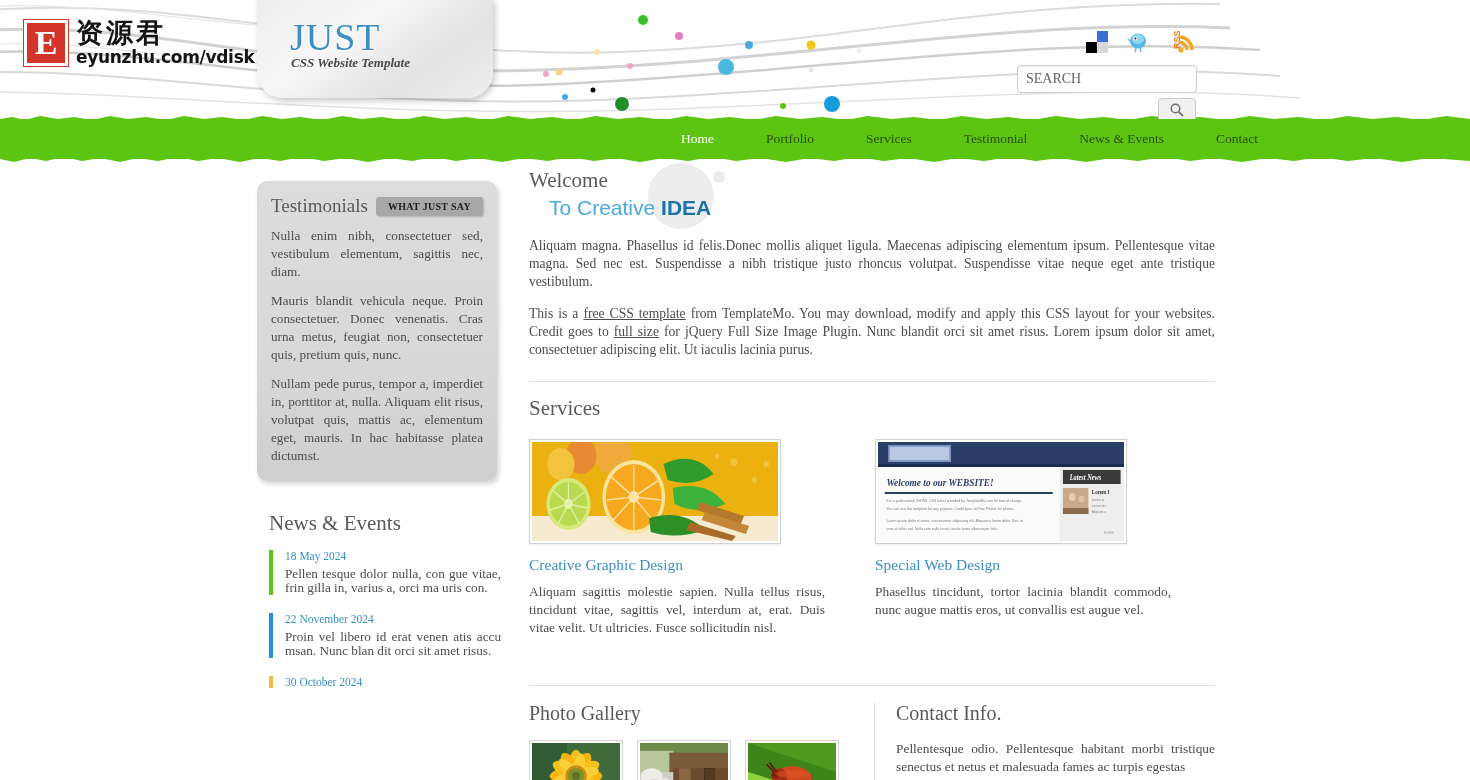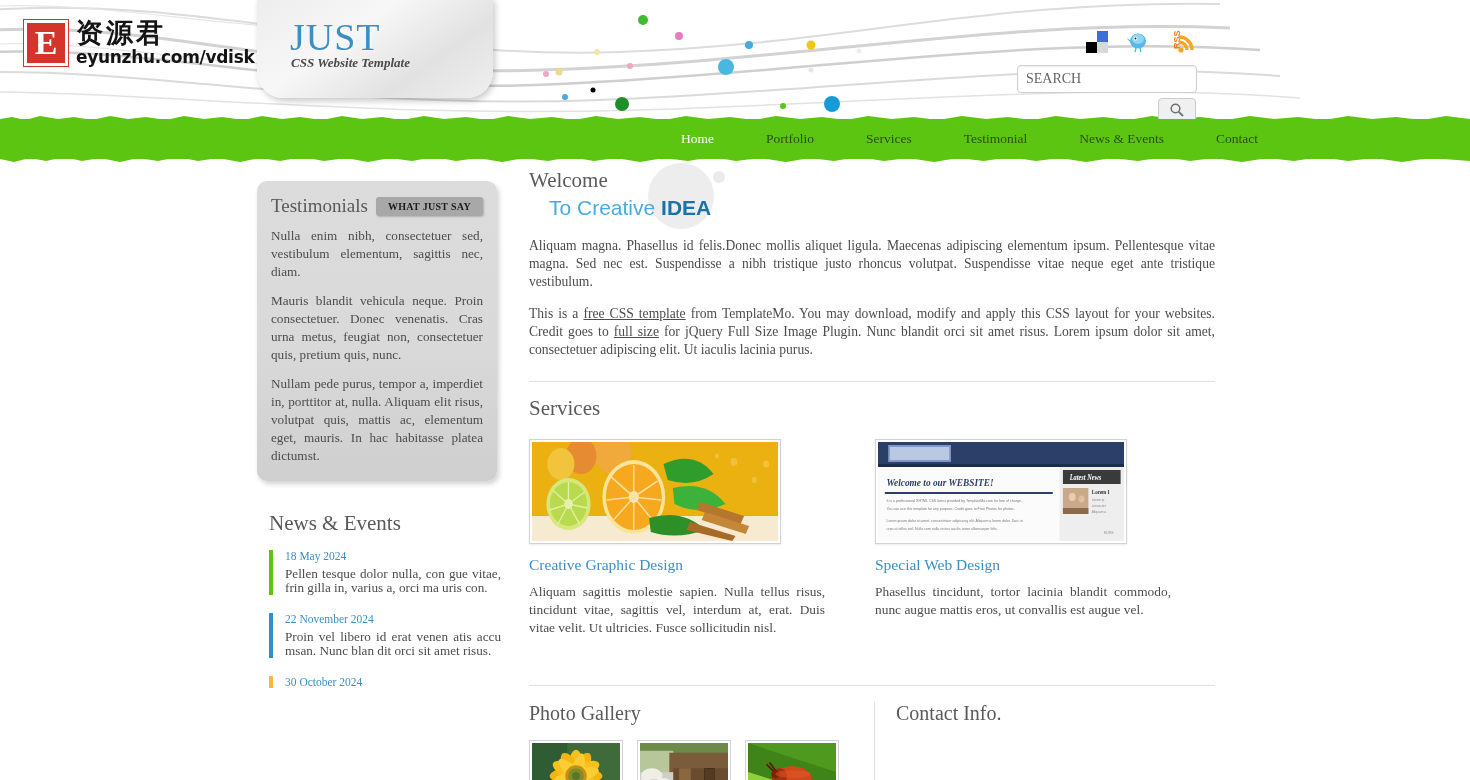--- a/index.html
+++ b/index.html
@@ -700,18 +700,19 @@
                   <ellipse rx="18" ry="4" cy="-6" fill="#e05a2a" opacity="0.5"></ellipse>
                 </g>
               </svg>
             </div>
           </div>
         </div>
       </div>
 
       <div id="contact-col">
         <div class="bot-title">Contact Info.</div>
+        <p class="contact-p">Pellentesque odio. Pellentesque habitant morbi tristique senectus et netus et malesuada fames ac turpis egestas</p>
 
       </div>
     </div>
 
   </div>
 </div>
 
 </body></html>

